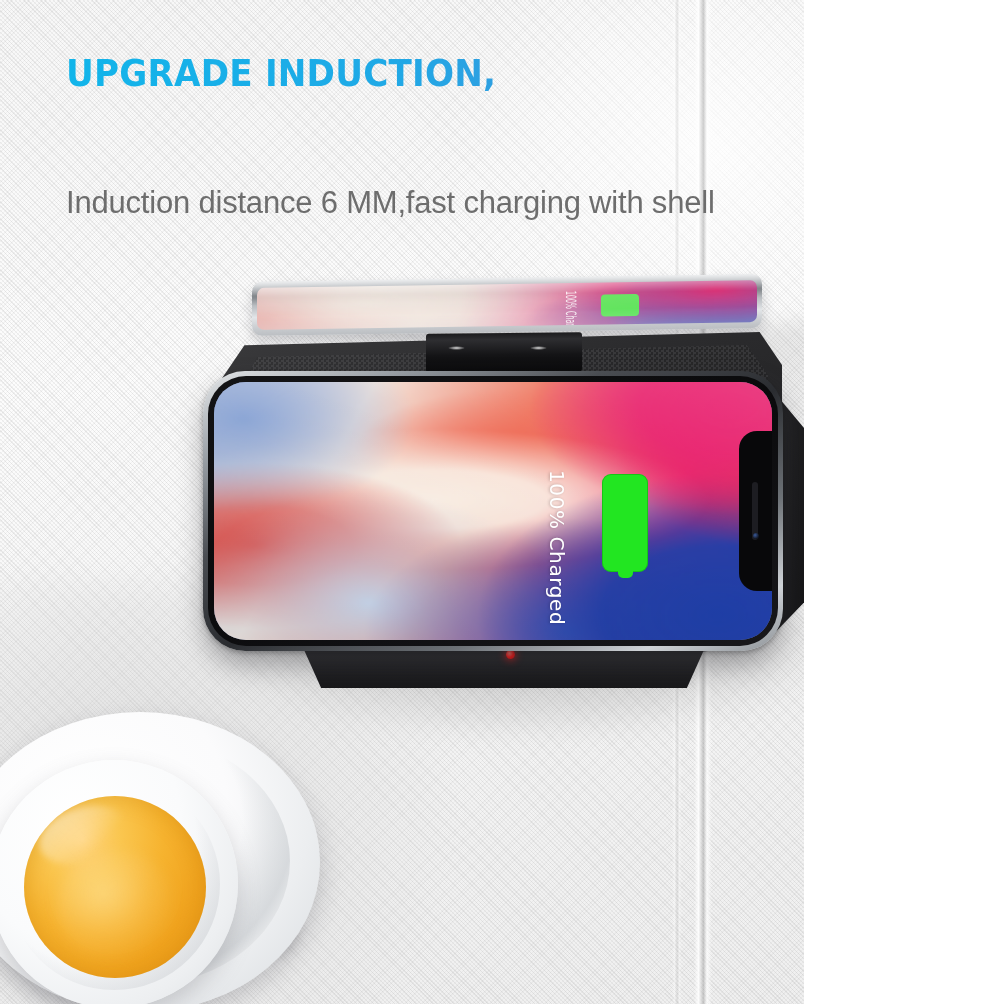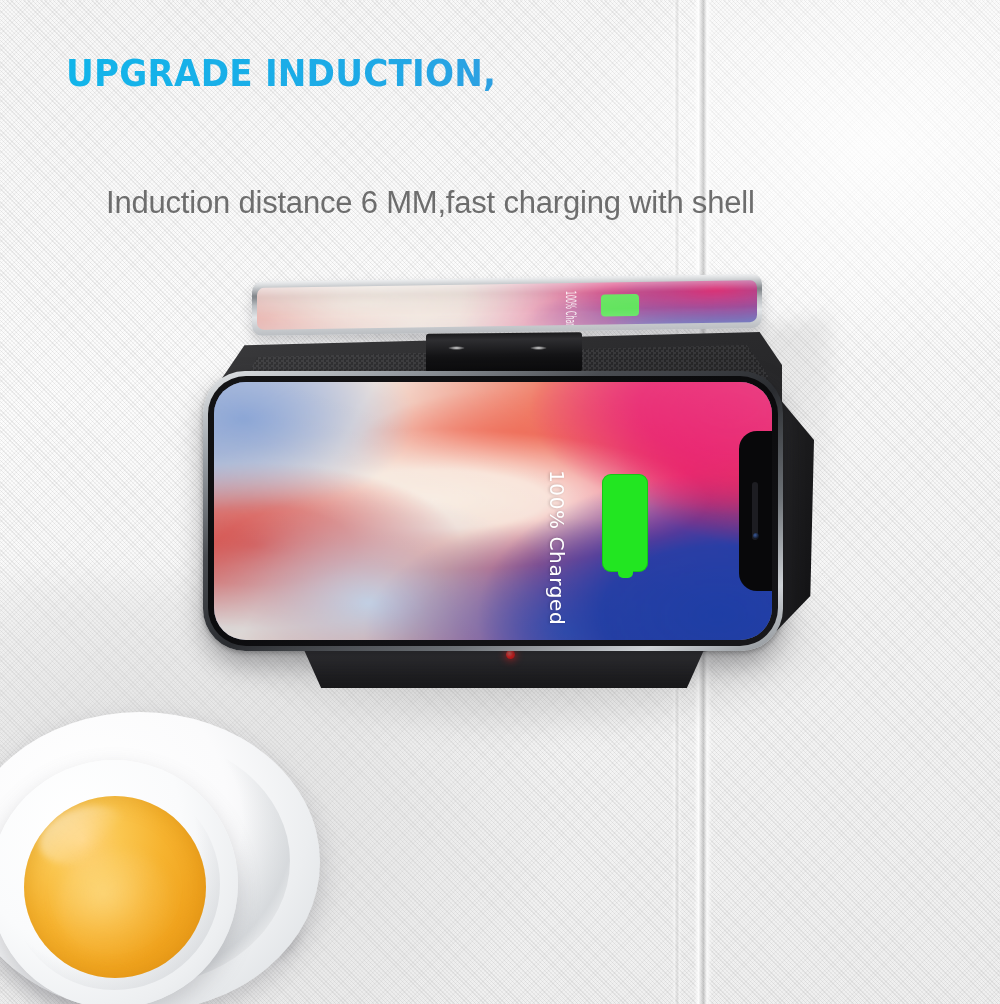--- a/index.html
+++ b/index.html
@@ -4,21 +4,21 @@
 <style>
   html, body {
     margin: 0; padding: 0;
     width: 1000px; height: 1004px;
     overflow: hidden;
     font-family: "Liberation Sans", sans-serif;
   }
 
   #stage {
     position: relative;
-    width: 1000px; height: 1004px;
+    width: 804px; height: 1004px;
     background: #fbfbfb;
     overflow: hidden;
   }
 
   
   .bg-base {
     position: absolute; inset: 0;
     background:
       linear-gradient(170deg, #f7f7f7 0%, #fcfcfc 35%, #f4f4f4 70%, #efefef 100%);
   }
@@ -95,21 +95,20 @@
 
   .subtitle {
     position: absolute;
     left: 66px; top: 185px;
     font-size: 31px;
     font-weight: 300;
     color: #6d6d6d;
     font-family: "Liberation Sans", sans-serif;
     letter-spacing: -0.2px;
     white-space: nowrap;
-    margin-left: 40px;
   }
 
   
   .scene { position: absolute; left: 0; top: 0; width: 1000px; height: 1004px; }
 
   
   .pad-shadow {
     position: absolute;
     left: 208px; top: 560px;
     width: 620px; height: 180px;

